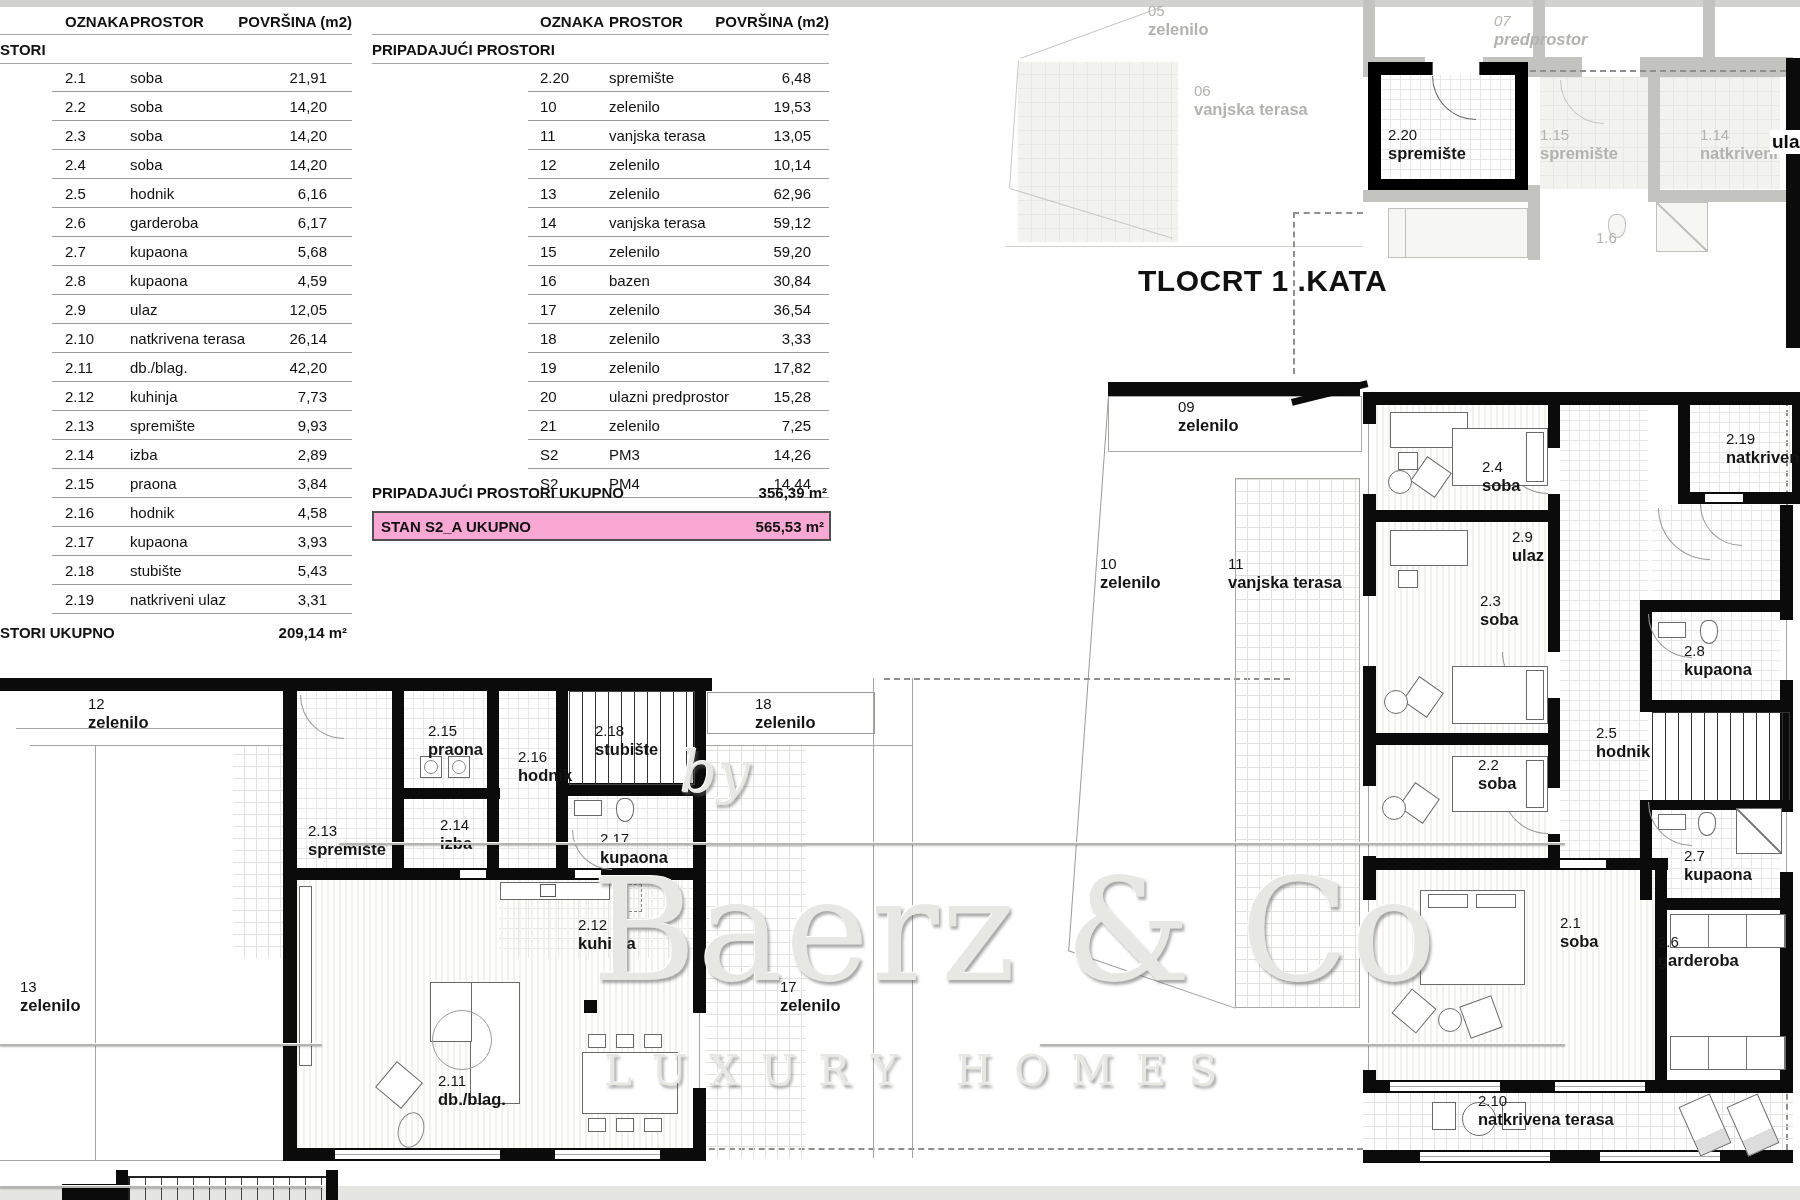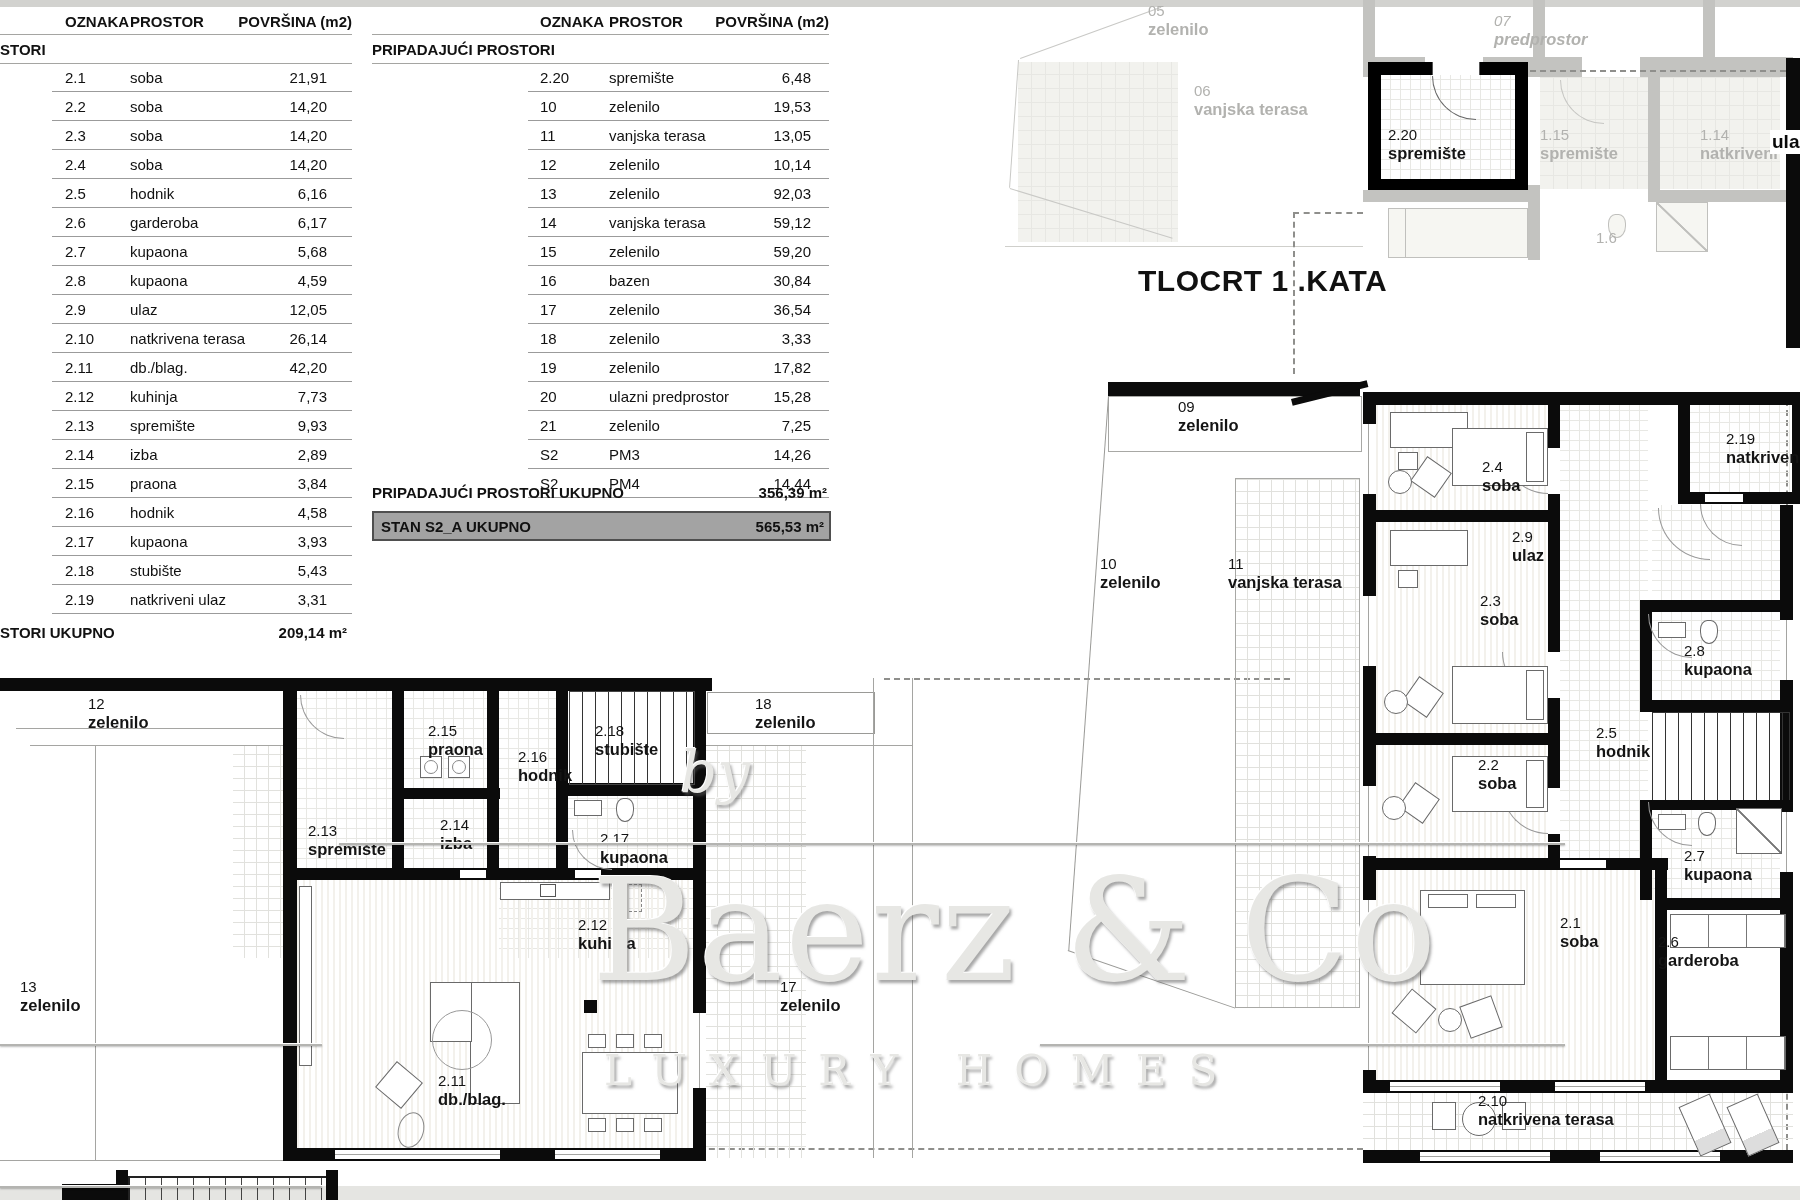--- a/index.html
+++ b/index.html
@@ -184,21 +184,21 @@
         <span class="v">13,05</span>
       </div>
       <div class="tblrow">
         <span class="c">12</span>
         <span class="n">zelenilo</span>
         <span class="v">10,14</span>
       </div>
       <div class="tblrow">
         <span class="c">13</span>
         <span class="n">zelenilo</span>
-        <span class="v">92,03</span>
+        <span class="v">62,96</span>
       </div>
       <div class="tblrow">
         <span class="c">14</span>
         <span class="n">vanjska terasa</span>
         <span class="v">59,12</span>
       </div>
       <div class="tblrow">
         <span class="c">15</span>
         <span class="n">zelenilo</span>
         <span class="v">59,20</span>
@@ -241,21 +241,21 @@
       <div class="tblrow">
         <span class="c">S2</span>
         <span class="n">PM4</span>
         <span class="v">14,44</span>
       </div>
     </div>
   <div class="totrow" style="left:372px;top:484px;width:455px;">
     <span>PRIPADAJUĆI PROSTORI UKUPNO</span>
     <span>356,39 m²</span>
   </div>
-  <div class="totrow" style="left:372px;top:511px;width:443px;height:26px;border:2px solid #4f4f4f;background:#a3a3a3;padding:0 5px 0 7px;">
+  <div class="totrow" style="left:372px;top:511px;width:443px;height:26px;border:2px solid #4f4f4f;background:#f9a8d4;padding:0 5px 0 7px;">
     <span>STAN S2_A UKUPNO</span>
     <span>565,53 m²</span>
   </div>
 
   <div class="abs">
 
     <div class="abs grid14" style="left:1018px;top:62px;width:160px;height:180px;"></div>
     <div class="abs" style="left:1020px;top:58px;width:150px;border-top:1px solid #c9c9c6;transform:rotate(-20deg);transform-origin:left top;"></div>
     <div class="abs" style="left:1018px;top:60px;height:128px;border-left:1px solid #c9c9c6;transform:rotate(4deg);transform-origin:left top;"></div>
     <div class="abs" style="left:1010px;top:188px;width:170px;border-top:1px solid #c9c9c6;transform:rotate(17deg);transform-origin:left top;"></div>

